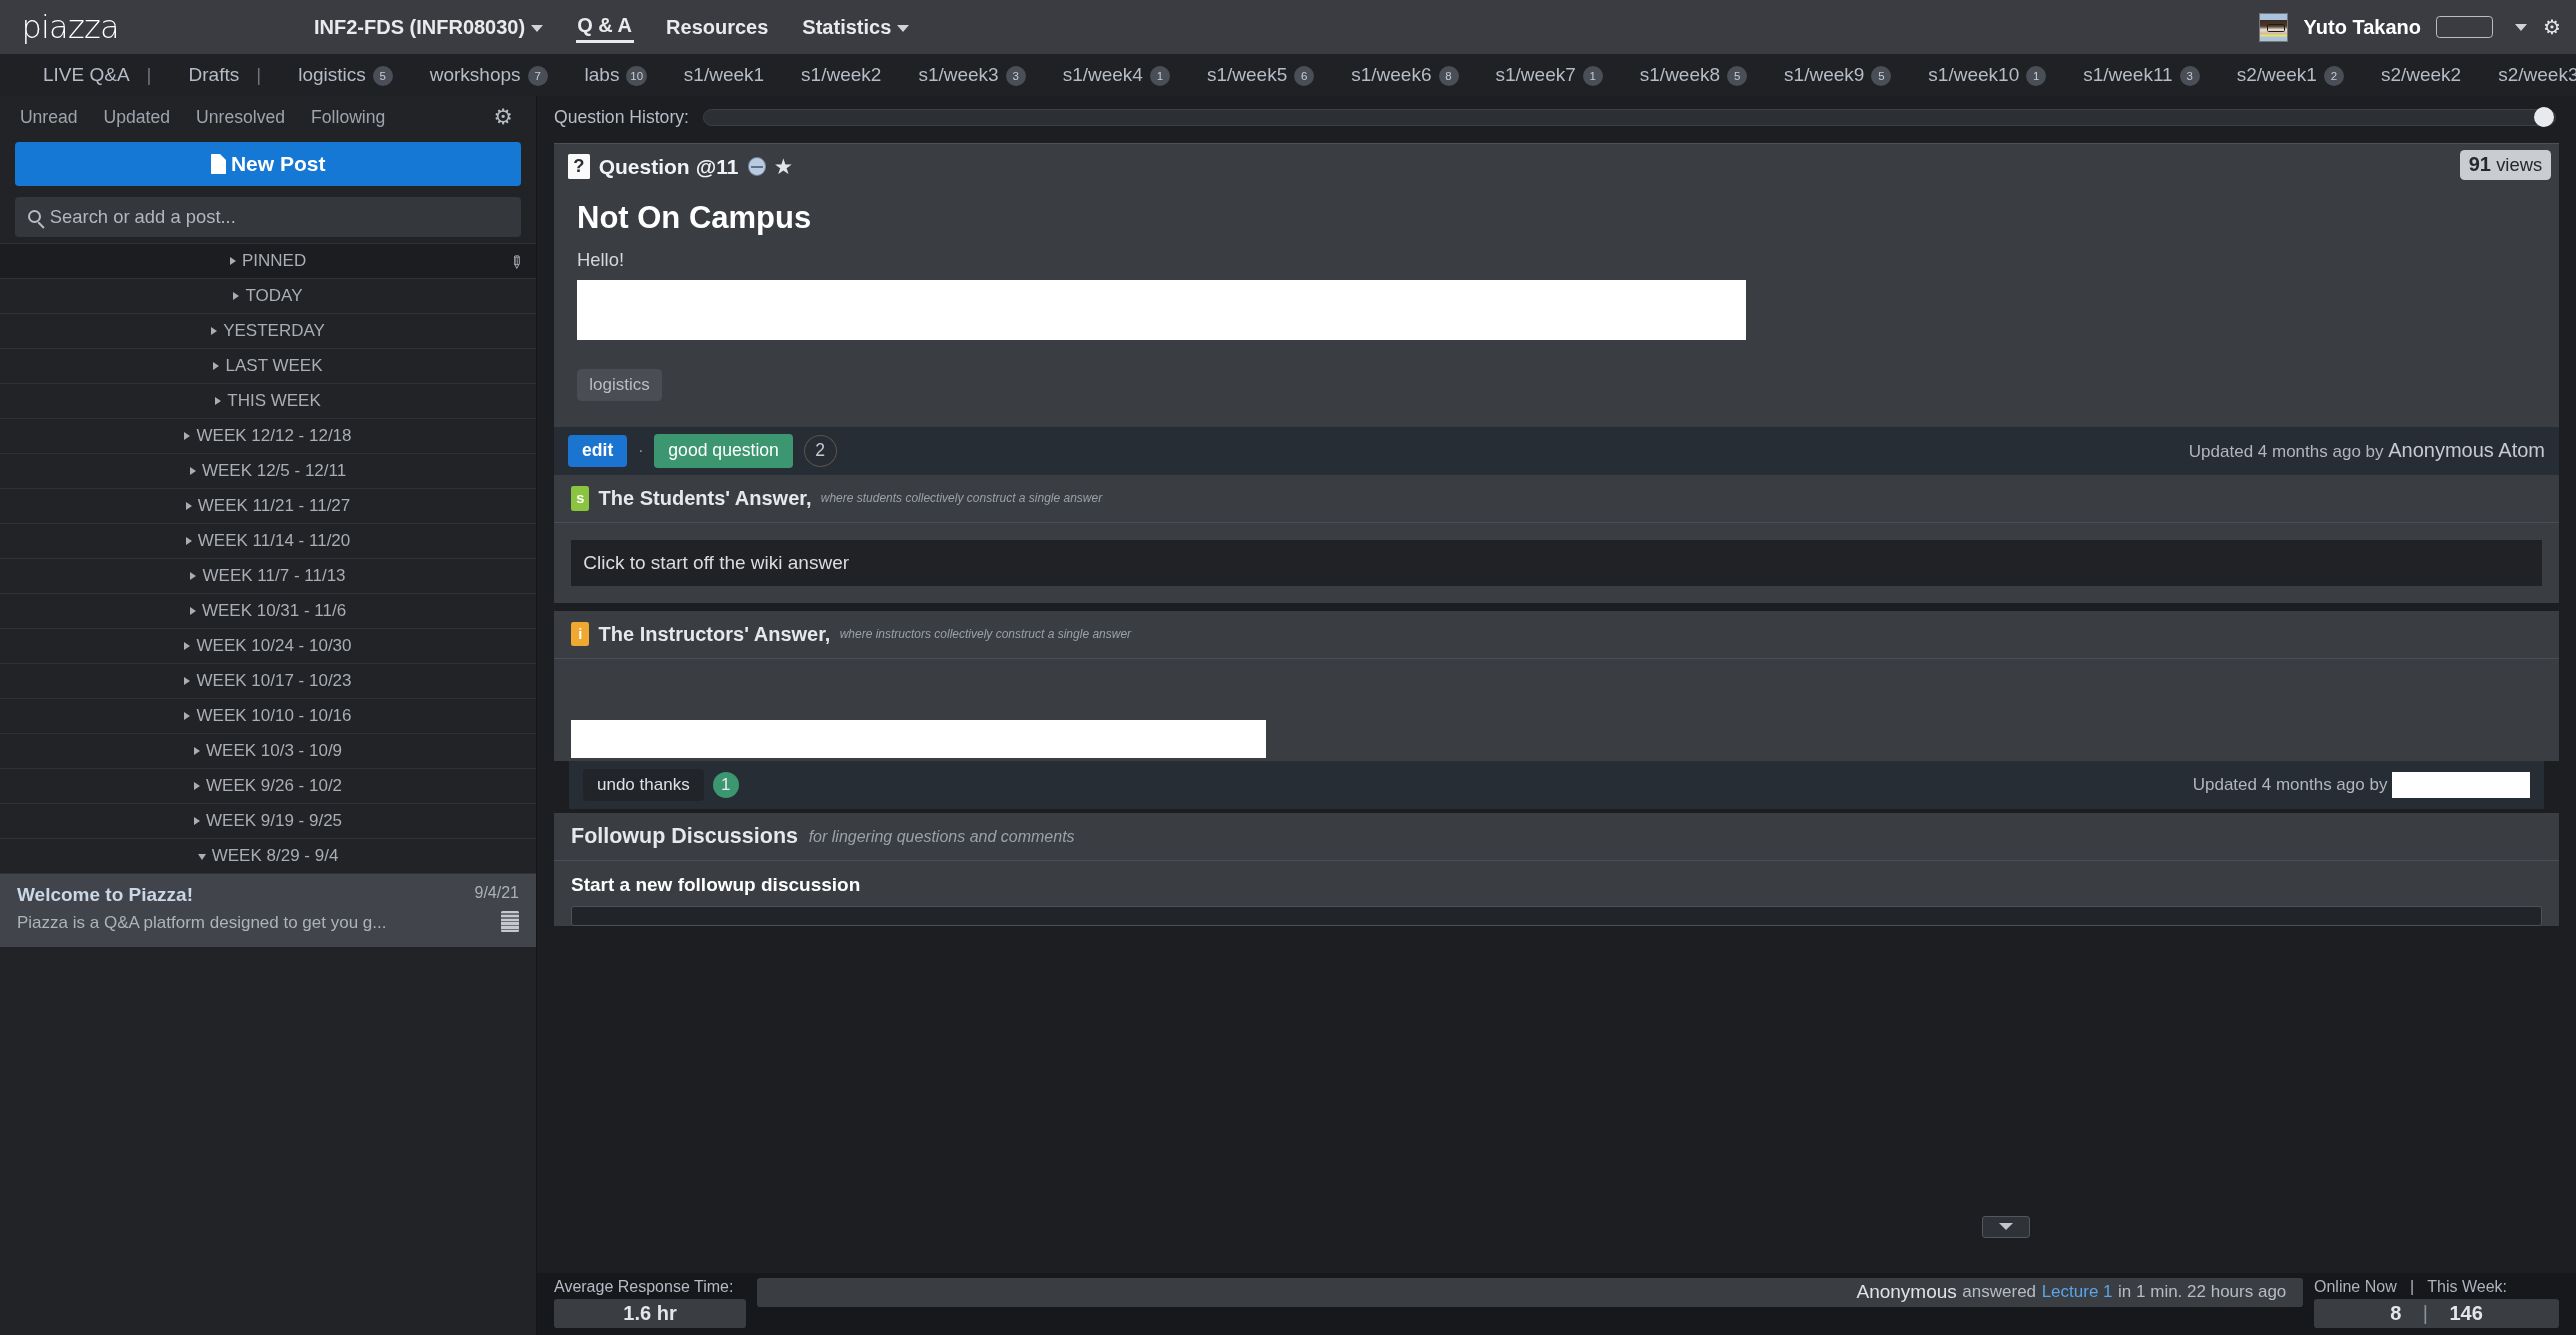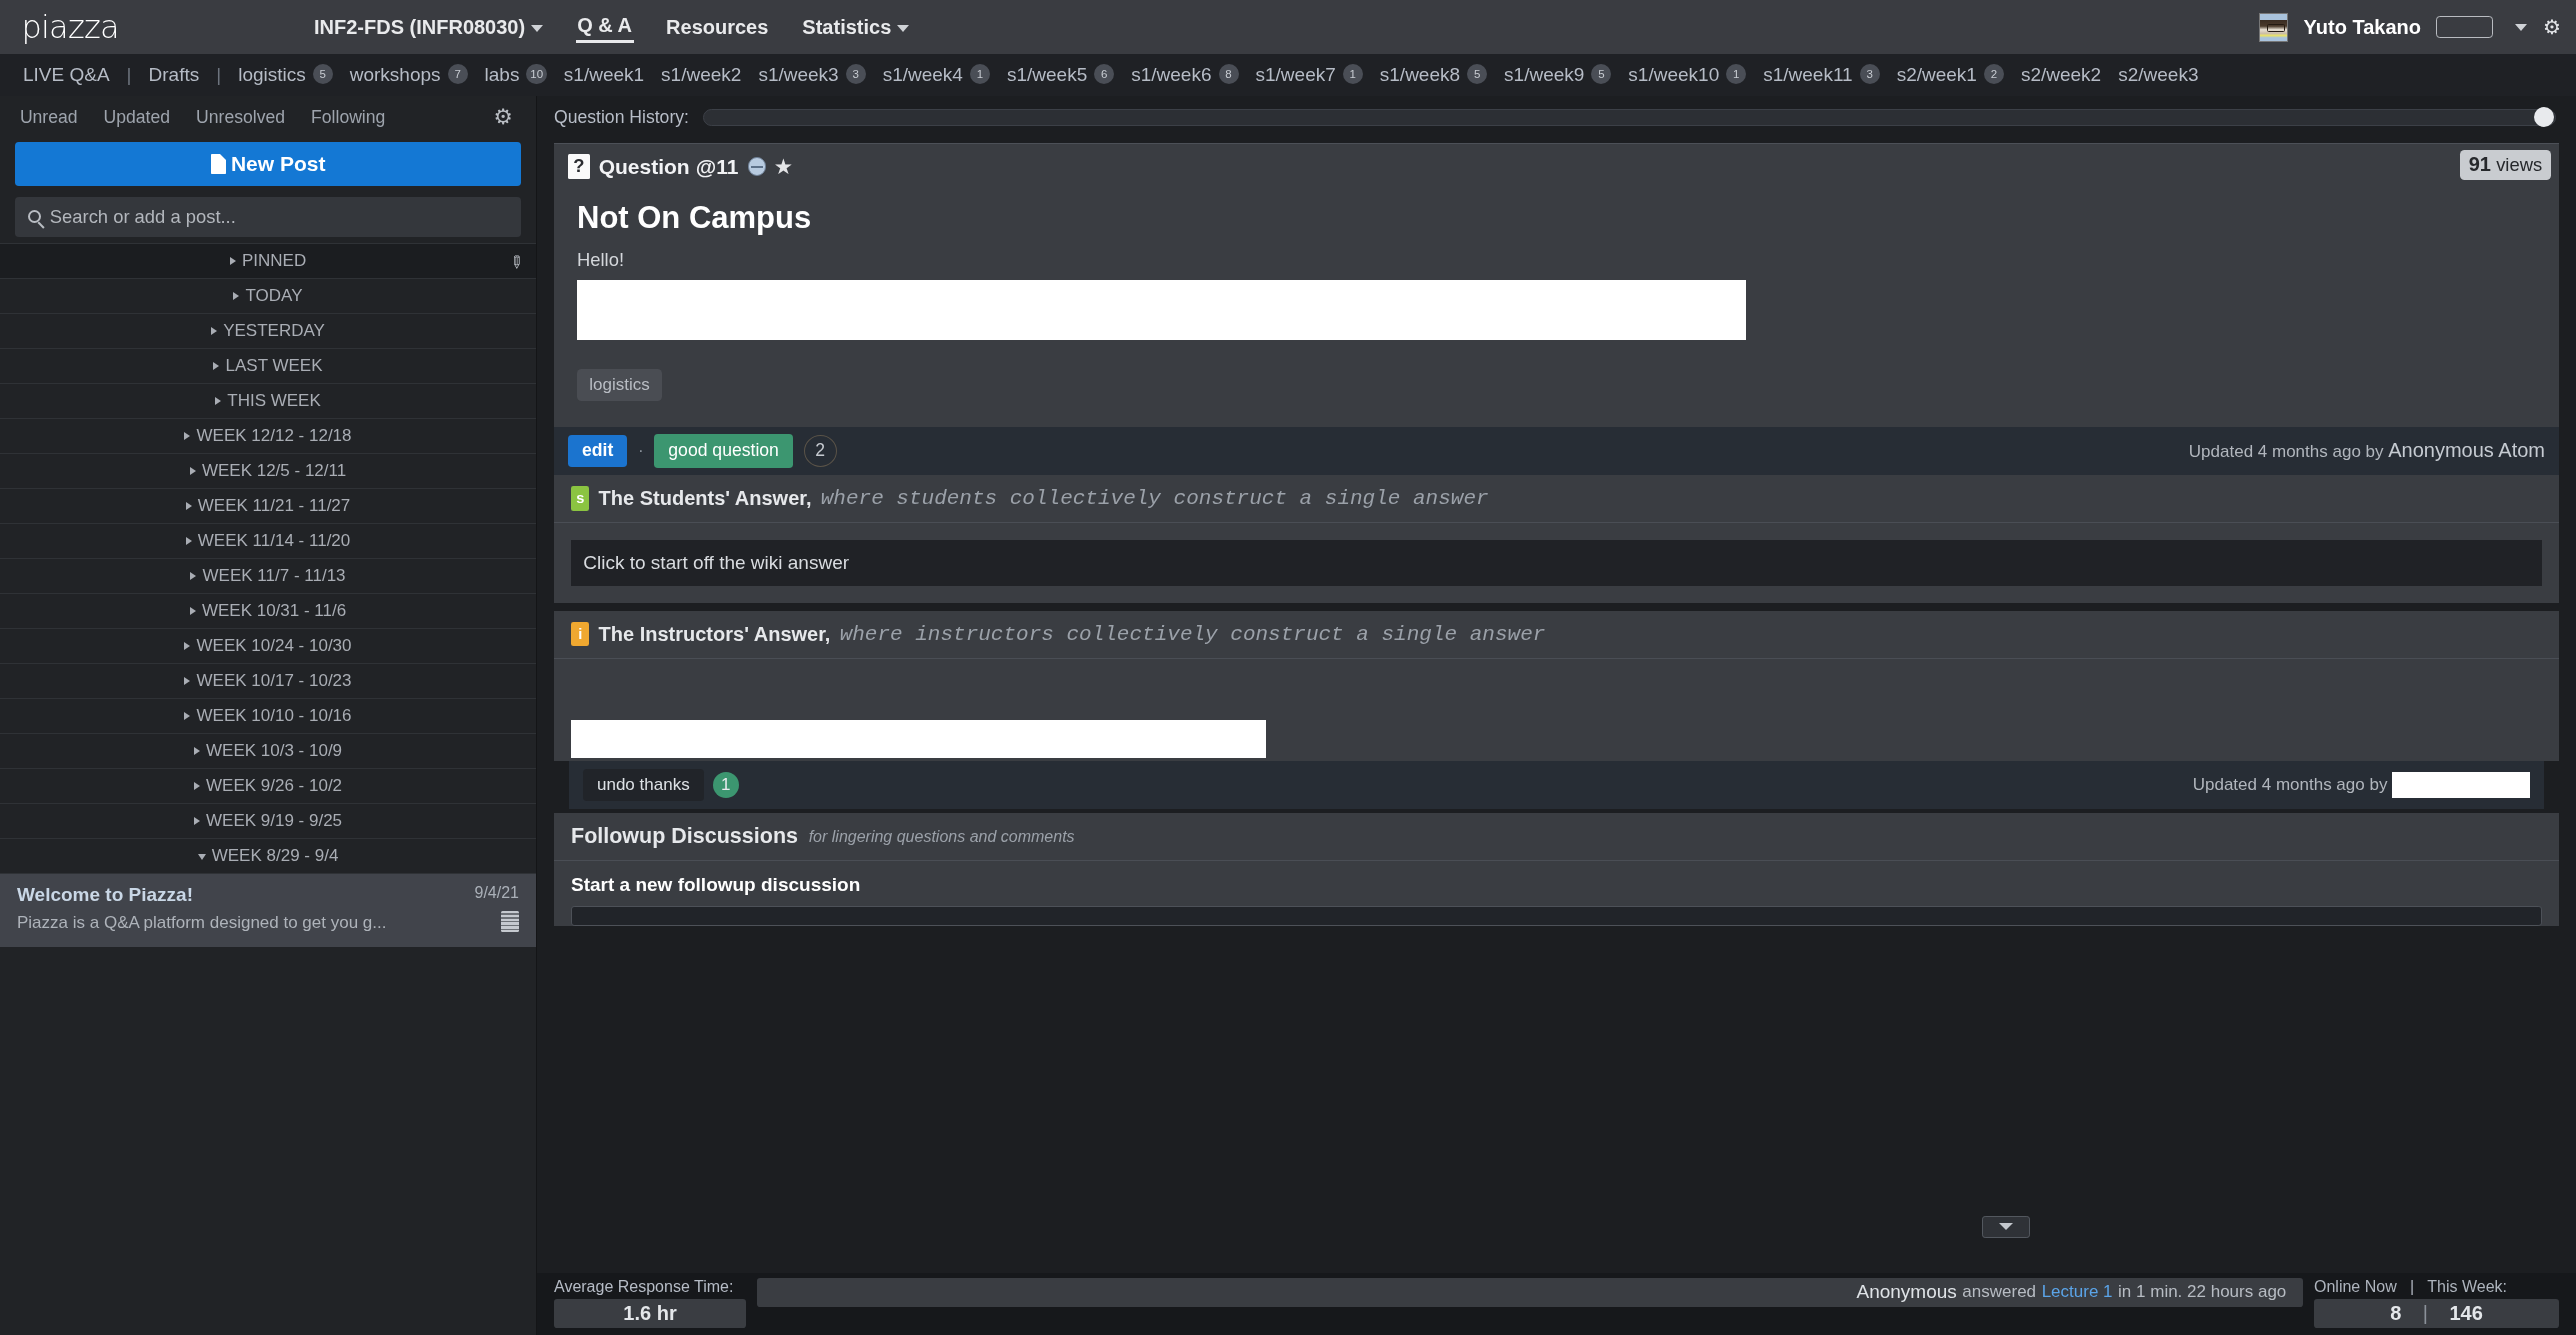--- a/index.html
+++ b/index.html
@@ -58,21 +58,21 @@
 
   
   #folderbar {
     position: absolute; top: 54px; left: 0; width: 2576px; height: 42px;
     background: #1f2125;
     display: flex; align-items: center; padding-left: 23px;
     overflow: hidden;
   }
   .folder-tab {
     color: #b6bcc6; font-size: 19px; margin-right: 17px;
-    white-space: nowrap; cursor: pointer; display: flex; align-items: flex-start;
+    white-space: nowrap; cursor: pointer; display: flex; align-items: flex-end; margin-left: 20px;
   }
   .folder-sep { color: #6d747e; font-size: 19px; margin-right: 17px; }
   .folder-count {
     display: inline-block; margin-left: 7px;
     min-width: 20px; height: 20px; line-height: 20px; padding: 0 3.8px;
     background: #4a4e56; border-radius: 10px;
     color: #c8ccd2; font-size: 11.5px; text-align: center;
   }
 
   
@@ -237,21 +237,21 @@
     display: flex; align-items: center; padding: 0 17px; gap: 9.2px;
     border-bottom: 0.8px solid #4a4e55;
   }
   .ans-chip {
     width: 18.4px; height: 24.5px; border-radius: 2.3px;
     color: #fff; font-size: 14.6px; font-weight: bold; text-align: center; line-height: 24.5px;
   }
   .chip-s { background: #8bc441; }
   .chip-i { background: #f0a830; }
   .ans-title { color: #e6e8eb; font-size: 20px; font-weight: bold; }
-  .ans-sub { color: #9ba1a9; font-size: 21px; font-style: italic; font-family: Liberation Mono, monospace; }
+  .ans-sub { color: #9ba1a9; font-size: 12px; font-style: italic; }
   .ans-body {
     margin: 0 17px; background: #3a3d42; padding: 17px;
   }
   #wiki-box {
     background: #202226; height: 46px; display: flex; align-items: center;
     padding: 0 12.3px; color: #d9dce0; font-size: 19px; cursor: pointer;
   }
   #instr-blank {
     width: 695px; height: 38px; background: #fff; margin-top: 44px;
   }

